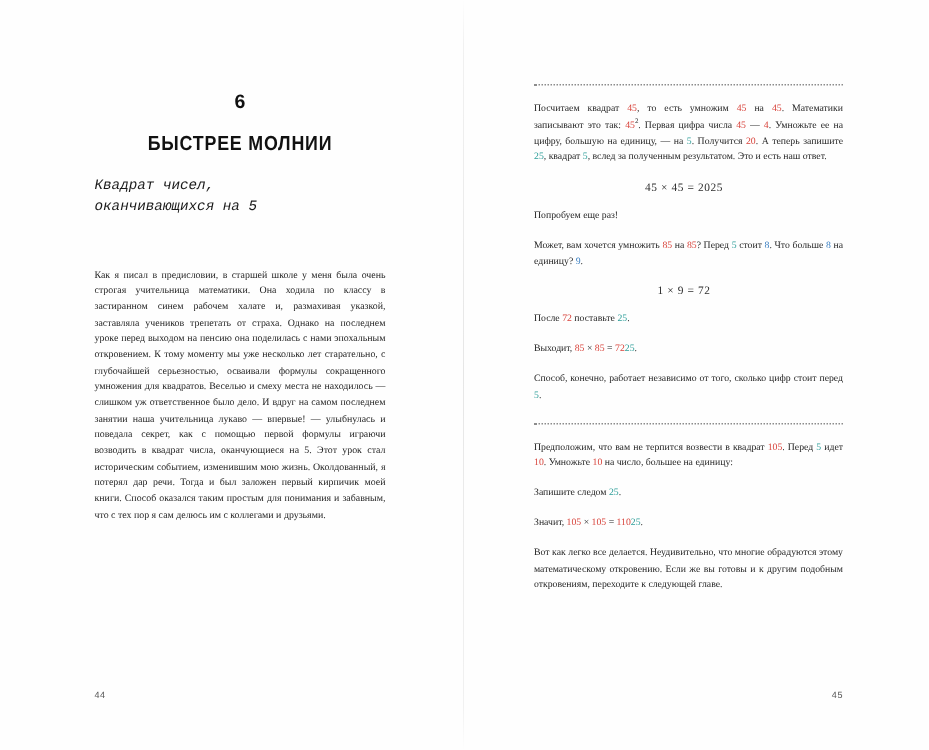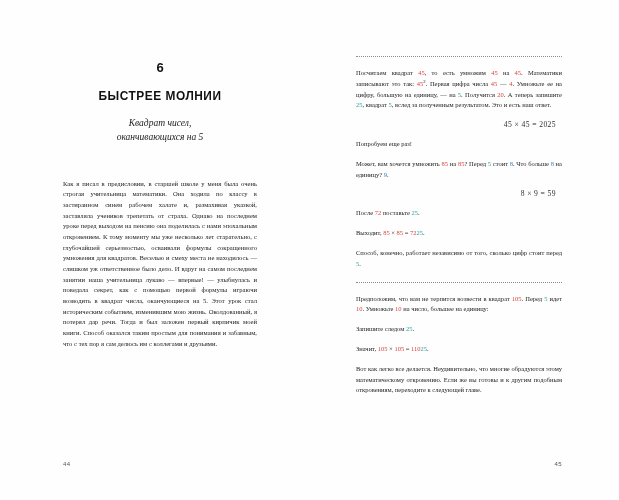--- a/index.html
+++ b/index.html
@@ -63,22 +63,21 @@
     text-align: center;
     font-family: "Liberation Sans", "DejaVu Sans", sans-serif;
     font-weight: bold;
     font-size: 13.5px;
     letter-spacing: 0.6px;
     color: #111;
     margin: 0 0 14px 0;
     transform: scaleX(0.88);
   }
   .chapter-subtitle {
-    text-align: center;
-    font-family: Liberation Serif, serif;
+    font-family: Liberation Mono, monospace;
     font-style: italic;
     font-size: 9.5px;
     line-height: 1.45;
     color: #1a1a1a;
     margin: 0 0 34px 0;
   }
 
   
   .body-text {
     font-size: 6.6px;
@@ -103,21 +102,21 @@
 
   
   .equation {
     text-align: right;
     font-size: 7.6px;
     letter-spacing: 0.4px;
     margin: 9px 0 10px 0;
     color: #2f2f2f;
     padding-right: 6px;
   }
-  .equation.center-ish { text-align: right; }
+  .equation.center-ish { text-align: center; }
 
   
   .rule-dotted {
     border: 0;
     border-top: 1px dotted #8c8c8c;
     margin: 0 0 11px 0;
     height: 0;
   }
   .rule-dotted.mid { margin: 12px 0 11px 0; }
 
@@ -163,21 +162,21 @@
     <hr class="rule-dotted">
 
     <p class="body-text"><span>Посчитаем квадрат </span><span class="hl-red">45</span><span>, то есть умножим </span><span class="hl-red">45</span><span> на </span><span class="hl-red">45</span><span>. Математики записывают это так: </span><span class="hl-red">45</span><sup>2</sup><span>. Первая цифра числа </span><span class="hl-red">45</span><span> — </span><span class="hl-red">4</span><span>. Умножьте ее на цифру, большую на единицу, — на </span><span class="hl-teal">5</span><span>. Получится </span><span class="hl-red">20</span><span>. А теперь запишите </span><span class="hl-teal">25</span><span>, квадрат </span><span class="hl-teal">5</span><span>, вслед за полученным результатом. Это и есть наш ответ.</span></p>
 
     <div class="equation center-ish">45 × 45 = 2025</div>
 
     <p class="body-text">Попробуем еще раз!</p>
 
     <p class="body-text"><span>Может, вам хочется умножить </span><span class="hl-red">85</span><span> на </span><span class="hl-red">85</span><span>? Перед </span><span class="hl-teal">5</span><span> стоит </span><span class="hl-blue">8</span><span>. Что больше </span><span class="hl-blue">8</span><span> на единицу? </span><span class="hl-blue">9</span><span>.</span></p>
 
-    <div class="equation center-ish">8 × 9 = 59</div>
+    <div class="equation center-ish">1 × 9 = 72</div>
 
     <p class="body-text"><span>После </span><span class="hl-red">72</span><span> поставьте </span><span class="hl-teal">25</span><span>.</span></p>
 
     <p class="body-text"><span>Выходит, </span><span class="hl-red">85</span><span> × </span><span class="hl-red">85</span><span> = </span><span class="hl-red">72</span><span class="hl-teal">25</span><span>.</span></p>
 
     <p class="body-text"><span>Способ, конечно, работает независимо от того, сколько цифр стоит перед </span><span class="hl-teal">5</span><span>.</span></p>
 
     <hr class="rule-dotted mid">
 
     <p class="body-text"><span>Предположим, что вам не терпится возвести в квадрат </span><span class="hl-red">105</span><span>. Перед </span><span class="hl-teal">5</span><span> идет </span><span class="hl-red">10</span><span>. Умножьте </span><span class="hl-red">10</span><span> на число, большее на единицу:</span></p>

